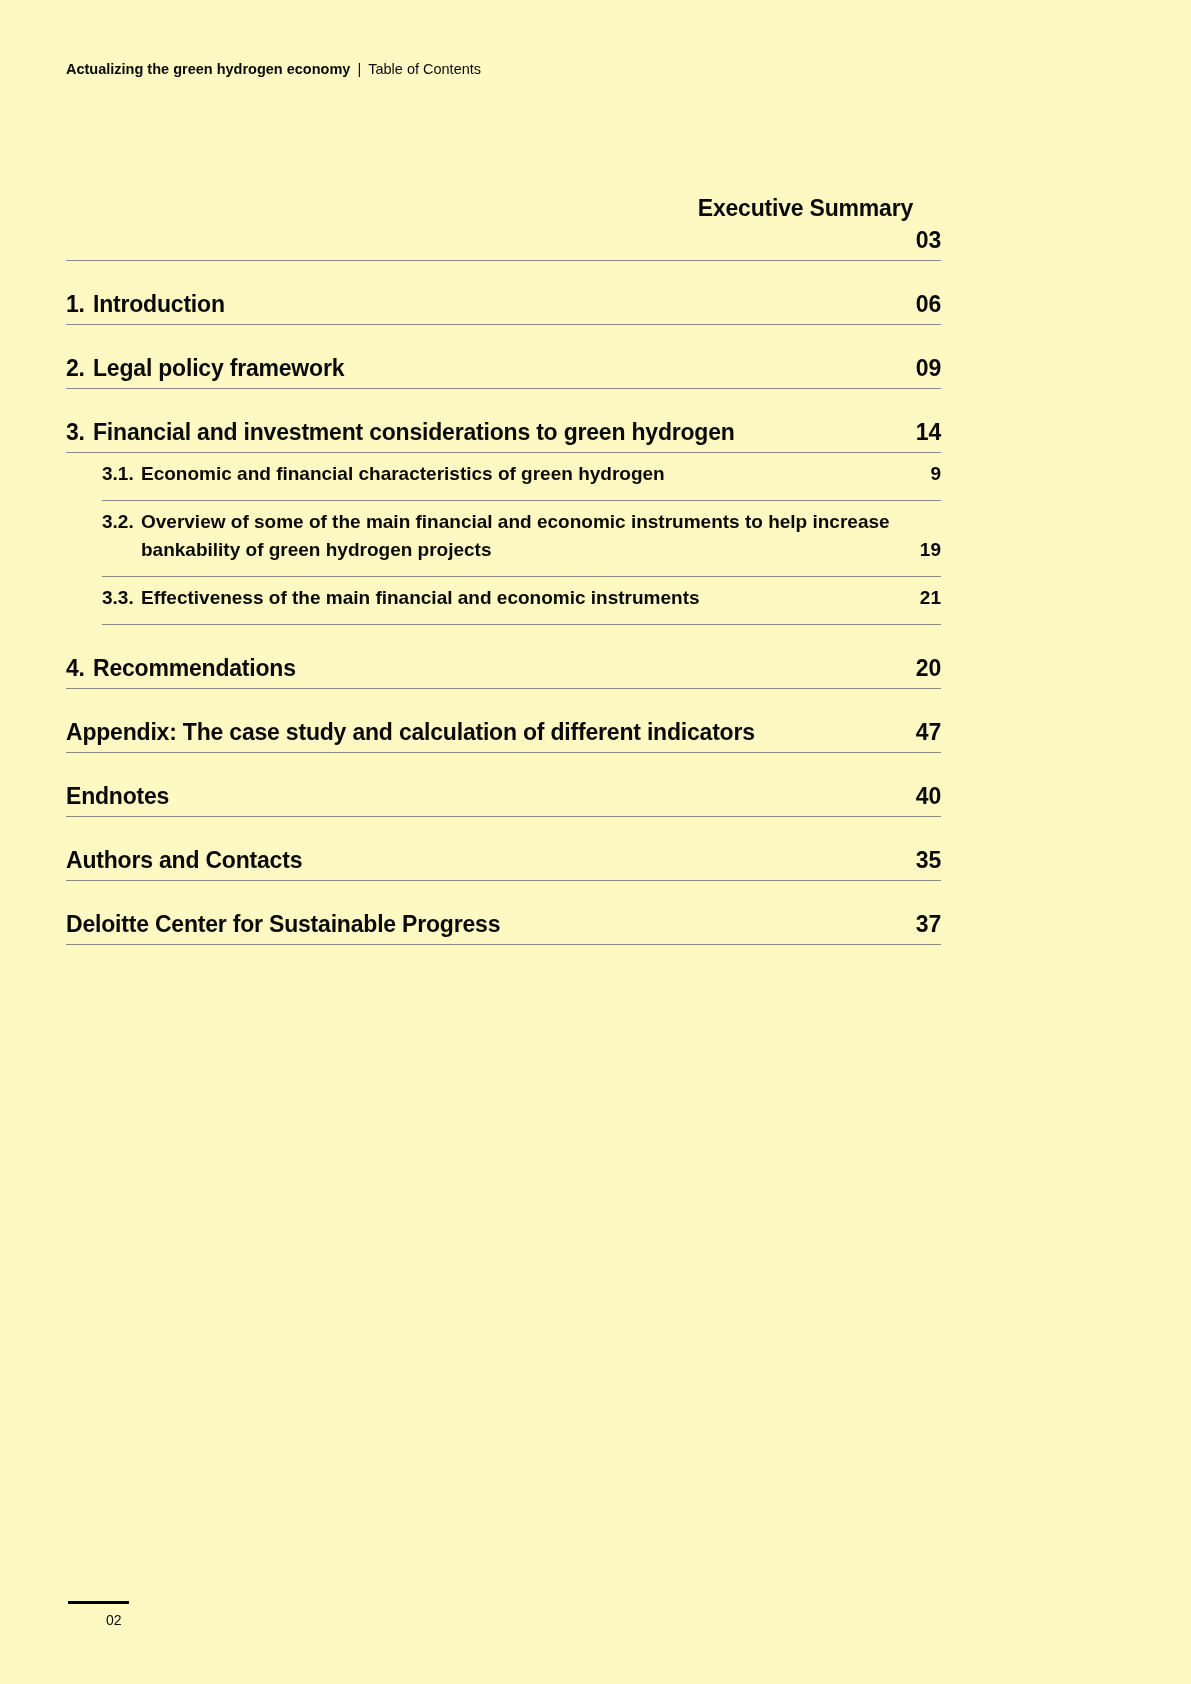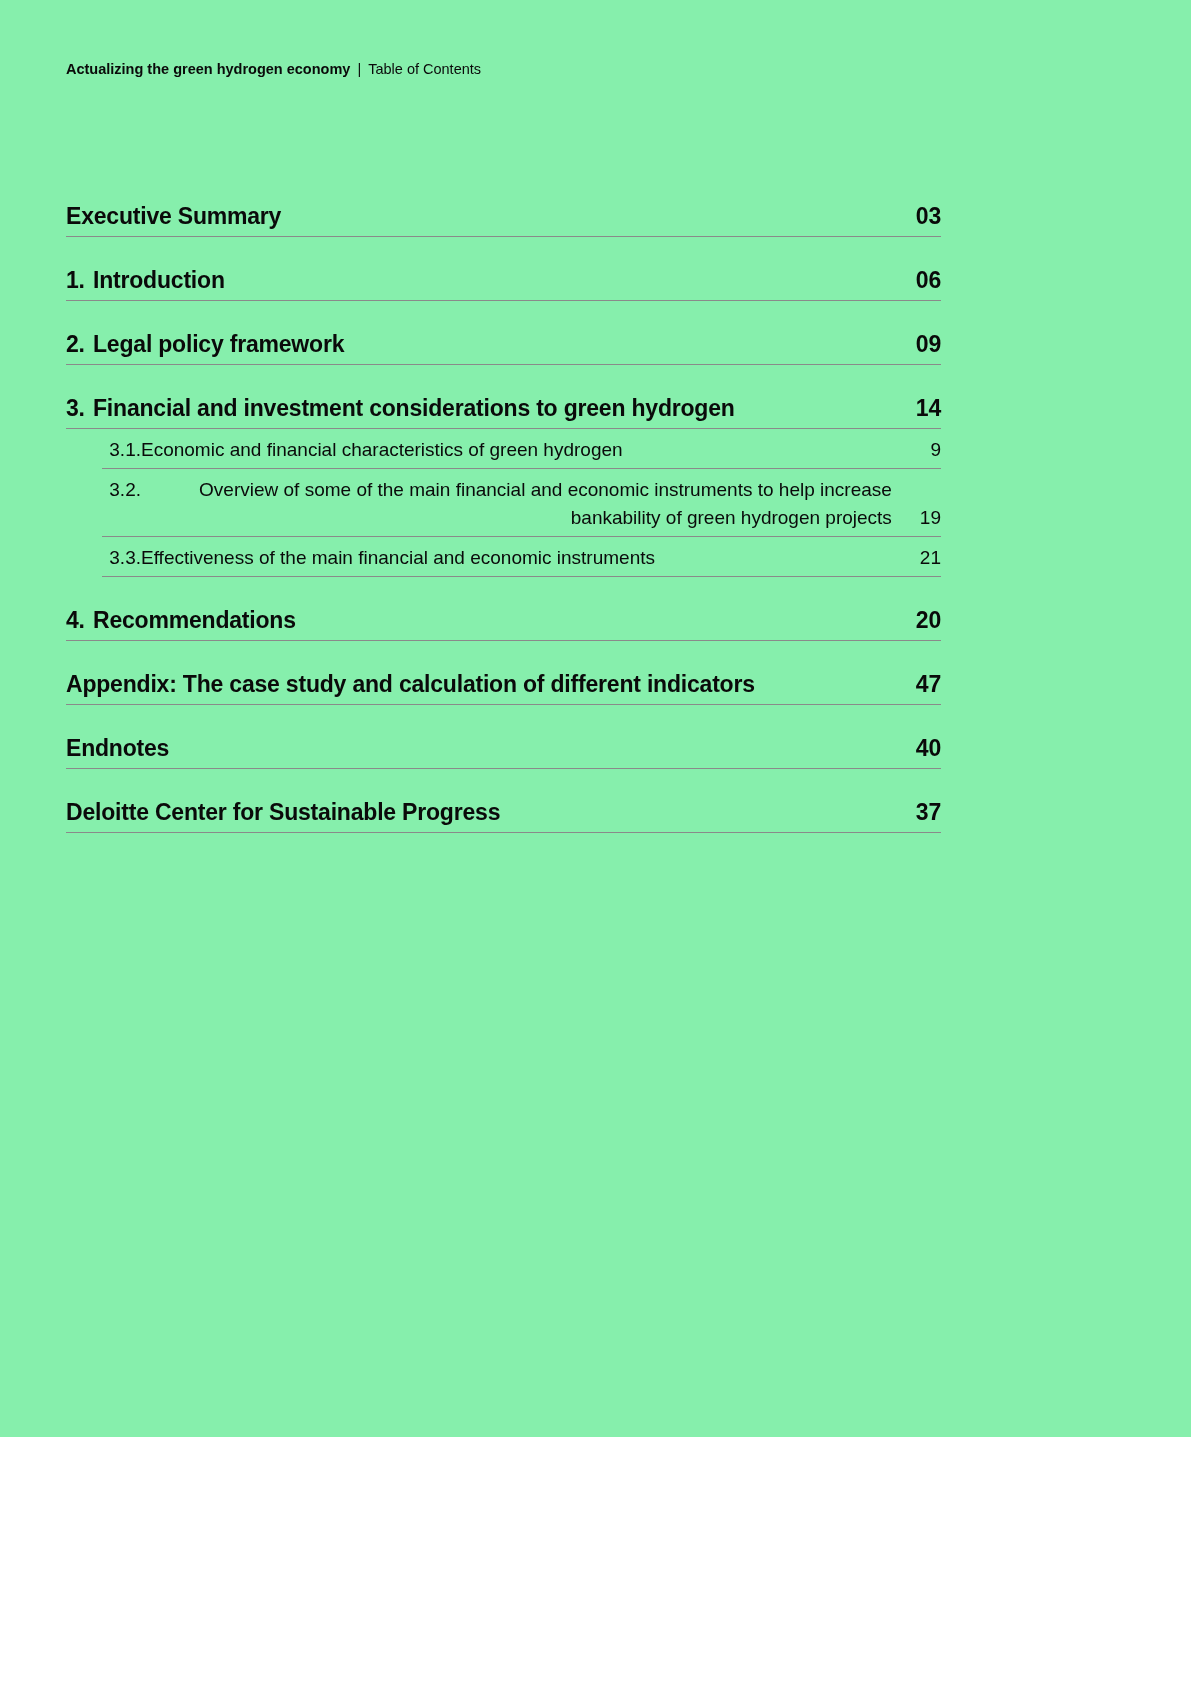--- a/index.html
+++ b/index.html
@@ -1,20 +1,20 @@
 <!DOCTYPE html>
 <html><head>
 <meta charset="utf-8">
 <style>
   html,body { margin:0; padding:0; background:#ffffff; }
   .page {
     position:relative;
     width:1191px;
-    height:1437px;
-    background:#86efac;
+    height:1684px;
+    background:#fef9c3;
     font-family:"Liberation Sans","DejaVu Sans",sans-serif;
     color:#0a0a0a;
     overflow:hidden;
   }
 
   
   .header {
     position:absolute;
     left:66px;
     top:60px;
@@ -39,30 +39,29 @@
     border-bottom:1px solid #8a8a8a;
   }
   .row.main {
     margin-top:27px;
     font-size:23px;
     font-weight:700;
     line-height:32px;
     padding-bottom:4px;
     letter-spacing:-0.2px;
   }
-  .row.main.first { margin-top:12px; }
+  .row.main.first { margin-top:4px;flex-direction:column; }
   .row.sub {
     margin-left:36px;
     margin-top:7px;
     font-size:19px;
-    font-weight:400;
+    font-weight:700;
     line-height:28px;
-    padding-bottom:4px;
+    padding-bottom:12px;
     letter-spacing:0;
-    text-align:right;
   }
   .t { flex:1; display:flex; padding-right:28px; min-width:0; }
   .main .num { width:27px; flex-shrink:0; }
   .sub .num { width:39px; flex-shrink:0; }
   .title { display:block; }
   .pg { white-space:nowrap; }
 
   
   .footer-bar {
     position:absolute;
@@ -162,20 +161,26 @@
       <div class="pg">47</div>
     </div>
 
     <div class="row main">
       <div class="t">
           <span class="title">Endnotes</span>
         </div>
       <div class="pg">40</div>
     </div>
 
+    <div class="row main">
+      <div class="t">
+          <span class="title">Authors and Contacts</span>
+        </div>
+      <div class="pg">35</div>
+    </div>
 
     <div class="row main">
       <div class="t">
           <span class="title">Deloitte Center for Sustainable Progress</span>
         </div>
       <div class="pg">37</div>
     </div>
 
   </div>
 

